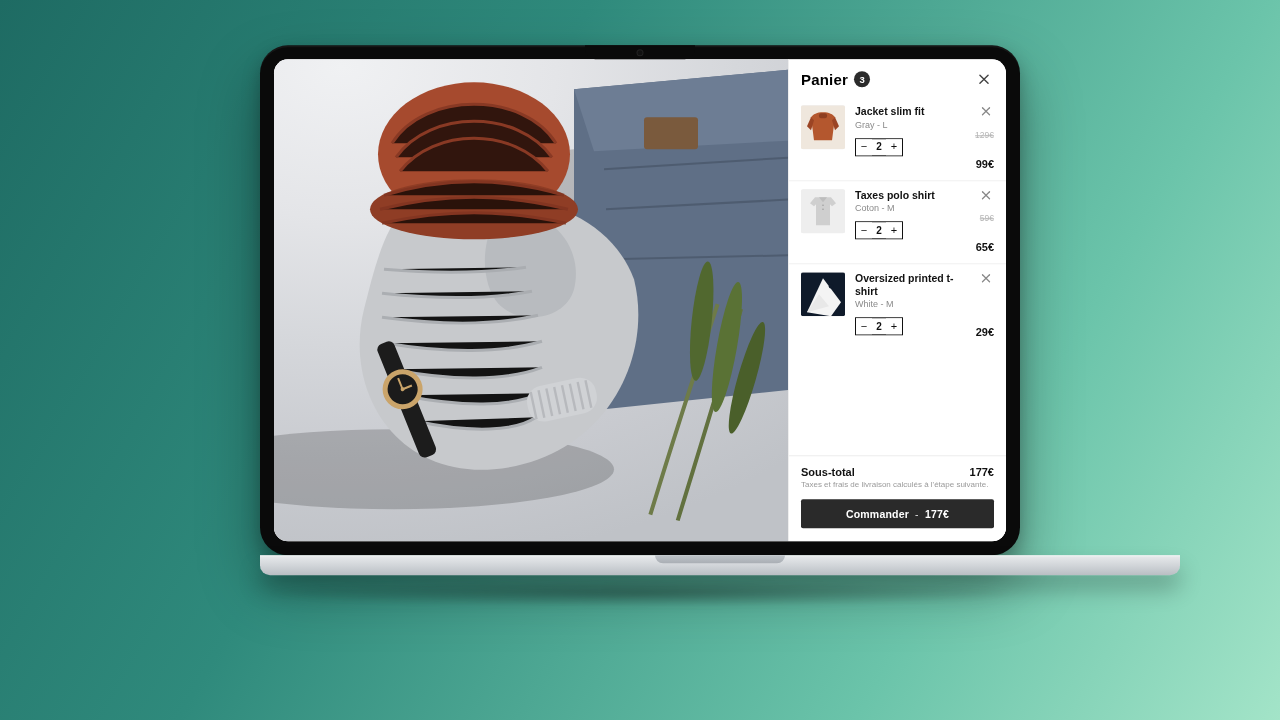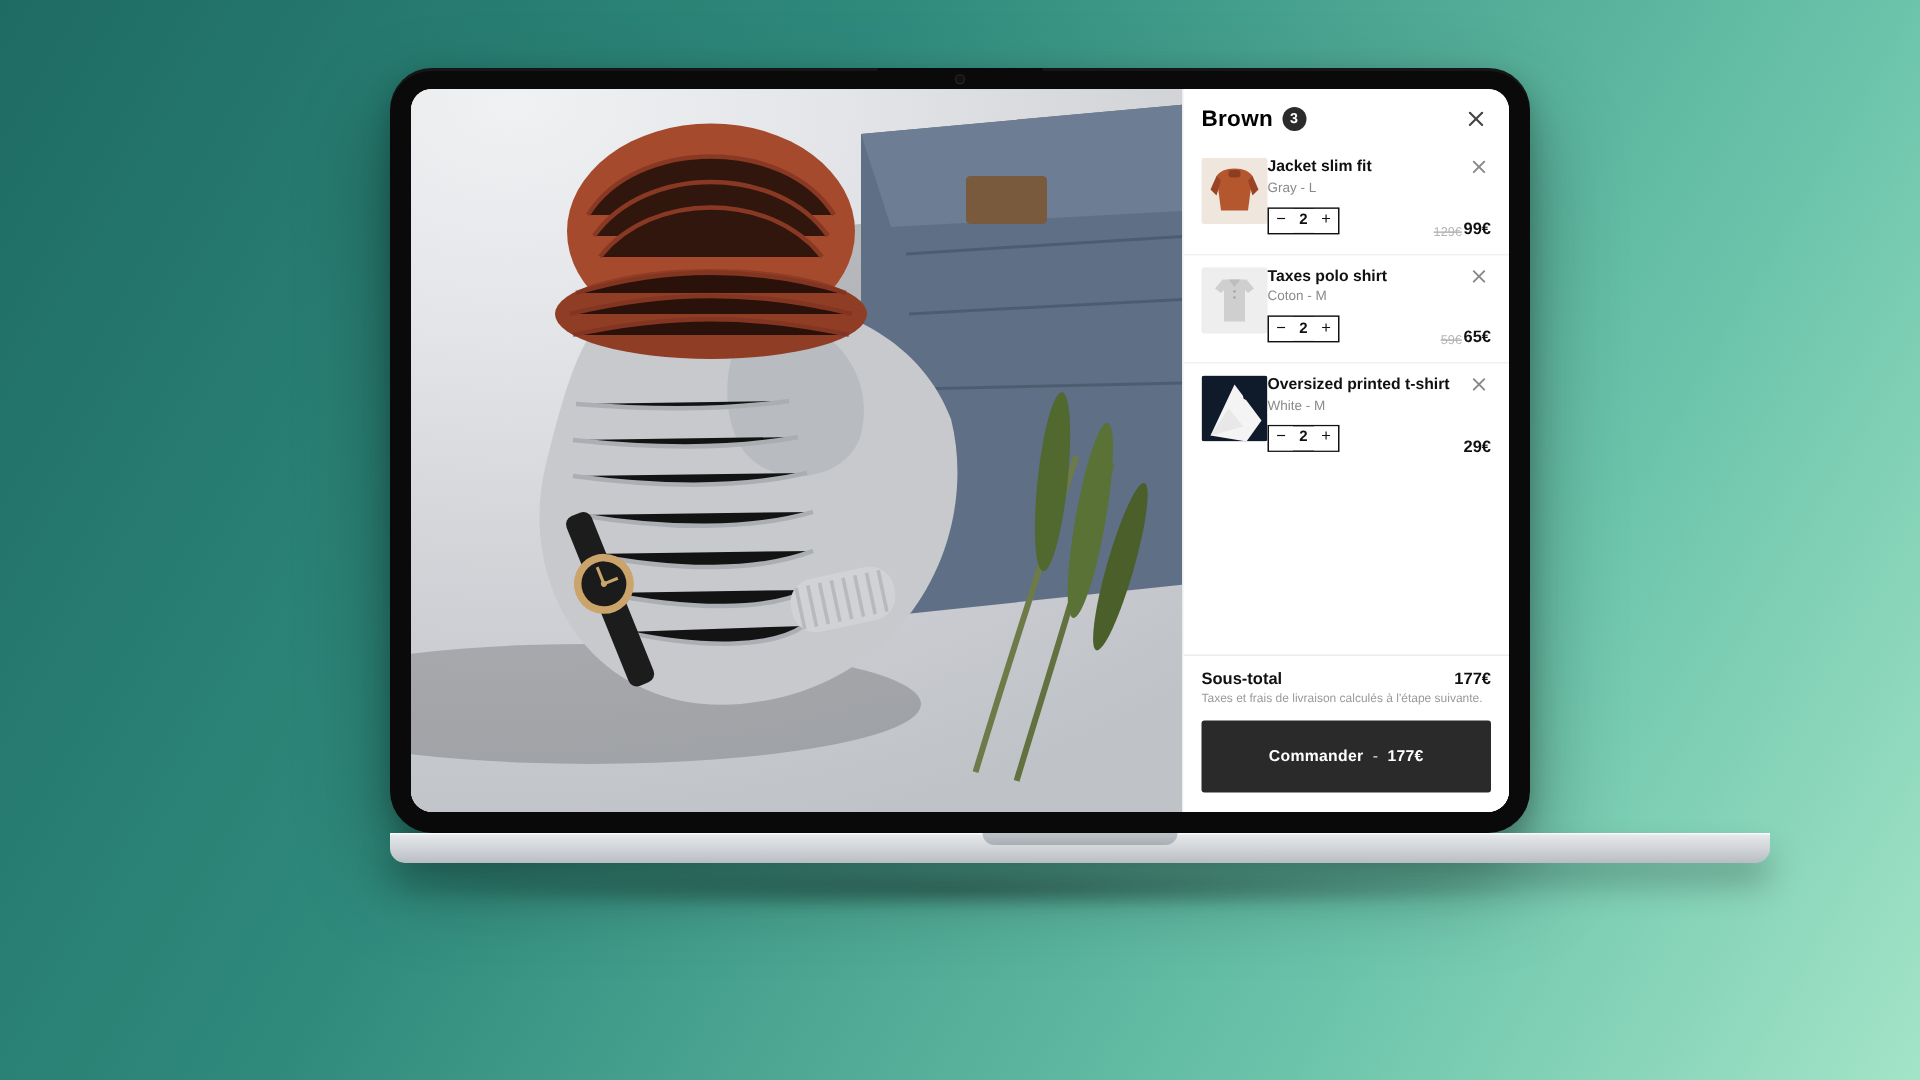--- a/index.html
+++ b/index.html
@@ -107,20 +107,21 @@
     width: 20px; height: 20px; display: inline-flex; align-items: center; justify-content: center;
     color: #444; cursor: pointer; border-radius: 4px;
   }
 
   
   .items { flex: 1 1 auto; overflow: auto; }
   .item {
     display: grid;
     grid-template-columns: 44px 1fr auto;
     grid-template-rows: auto auto auto;
+    column-gap: 10px;
     padding: 8px 12px 10px;
     border-top: 1px solid #f0f0f0;
     position: relative;
   }
   .item:first-child { border-top: none; }
   .thumb {
     grid-row: 1 / span 3; width: 44px; height: 44px; border-radius: 2px; overflow: hidden; background: #eee;
     display: flex; align-items: center; justify-content: center;
   }
   .it-name { grid-column: 2; font-size: 10.5px; font-weight: 700; color: #111; line-height: 1.2; }
@@ -138,40 +139,40 @@
   .qty .val {
     min-width: 14px; text-align: center; font-size: 10px; font-weight: 700; color: #111;
     padding: 0 2px;
   }
   .it-remove {
     position: absolute; right: 12px; top: 8px;
     width: 14px; height: 14px; color: #888; cursor: pointer;
   }
   .price-col {
     grid-column: 3; grid-row: 3; align-self: end; text-align: right;
-    display: flex; flex-direction: row; align-items: flex-end; gap: 1px;
+    display: flex; flex-direction: column; align-items: flex-end; gap: 1px;
   }
   .compare {
     font-size: 8.5px; color: #b6b6b6; text-decoration: line-through;
   }
   .price {
     font-size: 11px; font-weight: 800; color: #111; margin-top: 17px;
   }
 
   
   .cart-footer {
     border-top: 1px solid #ececec; padding: 10px 12px 13px;
     background: #fff;
   }
   .subtotal-row { display: flex; align-items: baseline; justify-content: space-between; }
   .subtotal-row .lbl { font-size: 11px; font-weight: 800; color: #111; }
   .subtotal-row .amt { font-size: 11px; font-weight: 800; color: #111; }
   .tax-note { font-size: 8px; color: #9a9a9a; margin-top: 2px; }
   .checkout-btn {
-    margin-top: 10px; width: 100%; height: 48px;
+    margin-top: 10px; width: 100%; height: 29px;
     background: #2a2a2a; color: #fff; border: none; border-radius: 2px;
     font-size: 10.5px; font-weight: 700; letter-spacing: .2px; cursor: pointer;
   }
   .checkout-btn .sep { opacity: .85; font-weight: 400; margin: 0 3px; }
   .checkout-btn .amt { font-weight: 700; }
 
   
   svg { display: block; }
 
   
@@ -266,21 +267,21 @@
               <circle cx="19" cy="40" r="2" fill="#caa46a"></circle>
               <rect x="18" y="28" width="2" height="12" fill="#caa46a"></rect>
               <rect x="19" y="39" width="10" height="2" fill="#caa46a"></rect>
             </g>
           </svg>
         </div>
 
         <aside class="cart">
           <div class="cart-header">
             <div class="title">
-              <h1>Brown</h1>
+              <h1>Panier</h1>
               <span class="count-badge">3</span>
             </div>
             <span class="icon-btn" role="button">
               <svg width="14" height="14" viewBox="0 0 24 24" fill="none" stroke="currentColor" stroke-width="2.4" stroke-linecap="round">
                 <line x1="5" y1="5" x2="19" y2="19"></line>
                   <line x1="19" y1="5" x2="5" y2="19"></line>
               </svg>
             </span>
           </div>
 

